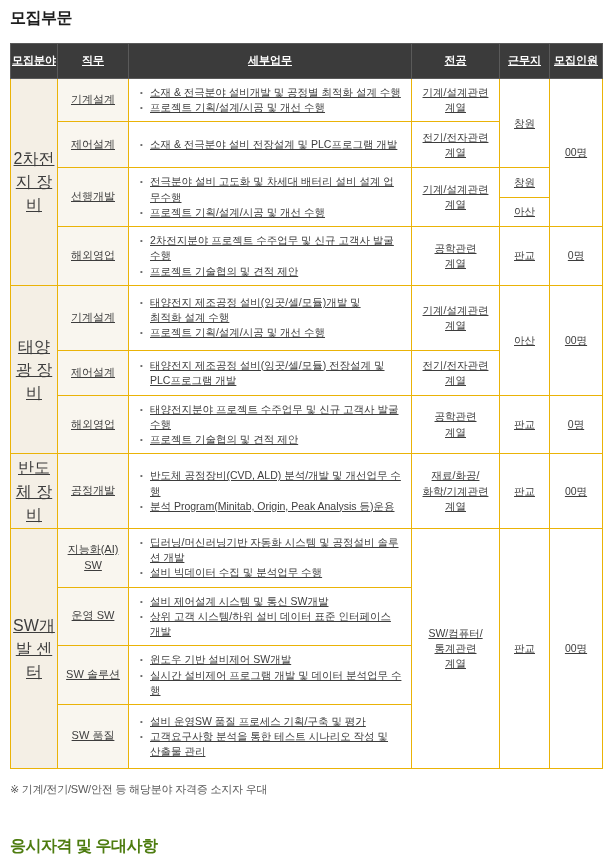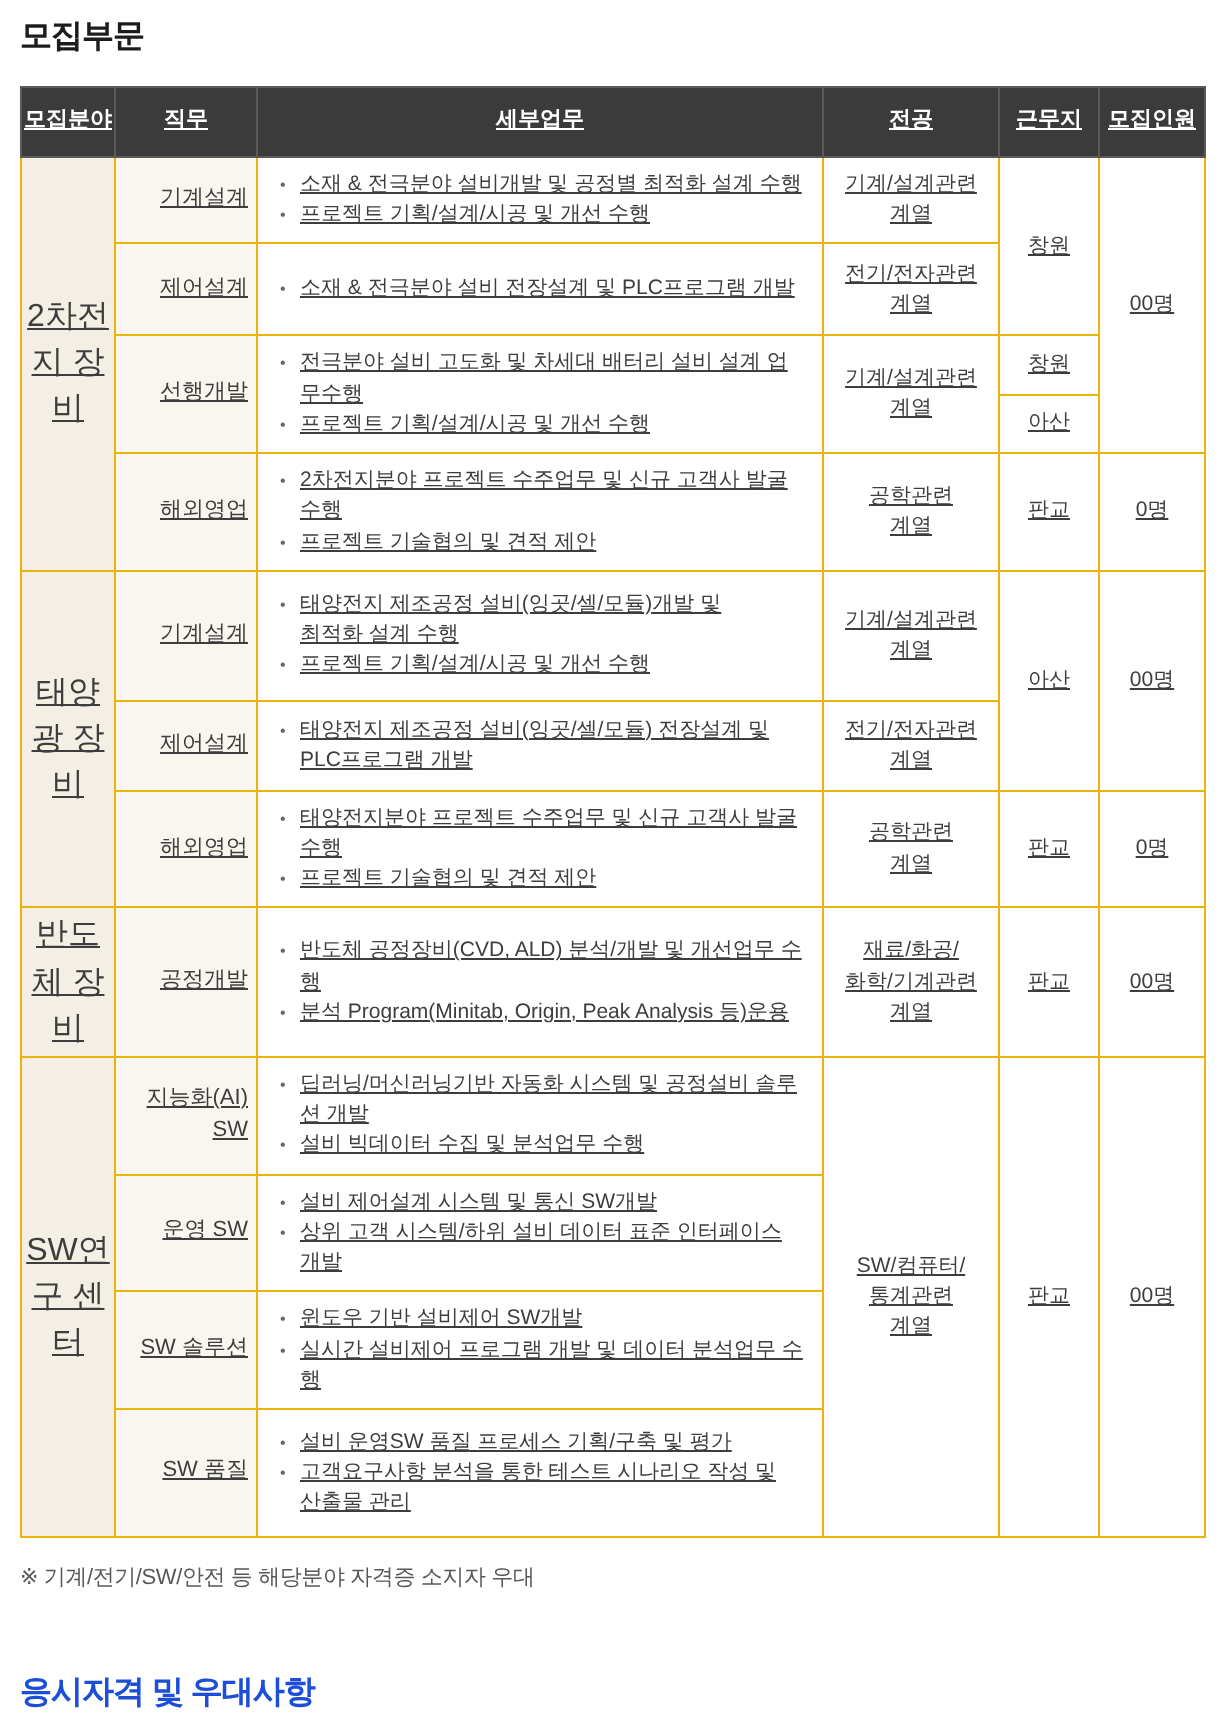--- a/index.html
+++ b/index.html
@@ -10,21 +10,21 @@
     color: #3d3d3d;
     position: relative;
   }
   .page { padding: 8px 7px 0 10px; }
 
   h1.sec-title {
     font-size: 16px; font-weight: bold; color: #1c1c1c;
     letter-spacing: -0.5px; margin-bottom: 14px;
   }
   h1.sec-title2 {
-    font-size: 16px; font-weight: bold; color: #1d4ed8;
+    font-size: 16px; font-weight: bold; color: #4d7c0f;
     letter-spacing: -0.5px; margin-top: 36px; margin-bottom: 16px;
   }
 
   table.recruit {
     width: 592px; border-collapse: collapse; table-layout: fixed;
     font-size: 10.5px; line-height: 1.45;
   }
   table.recruit th, table.recruit td {
     border: 1px solid #eab308;
     vertical-align: middle;
@@ -34,21 +34,21 @@
     background: #3b3b3b; color: #ffffff;
     font-weight: 600; font-size: 11px;
     height: 35px; text-align: center;
     border-color: #5a5a5a;
   }
   td.cat {
     background: #f4efe5; text-align: center;
     font-size: 16px; color: #3d3d3d; padding: 2px;
   }
   td.job {
-    background: #f9f6ef; text-align: right;
+    background: #f9f6ef; text-align: center;
     font-size: 11px; color: #3d3d3d; padding: 2px 4px;
   }
   td.details { background: #fff; padding: 6px 8px 6px 10px; text-align: left; }
   td.major, td.loc, td.count {
     background: #fff; text-align: center; color: #3d3d3d;
     white-space: pre-line; padding: 2px;
   }
   ul.bullets { list-style: none; }
   ul.bullets li {
     position: relative; padding-left: 11px;
@@ -196,21 +196,21 @@
           </ul>
         </td>
         <td class="major">재료/화공/
 화학/기계관련
 계열</td>
         <td class="loc">판교</td>
         <td class="count">00명</td>
       </tr>
 
       <tr style="height:50px">
-        <td class="cat" rowspan="4">SW연구 센터</td>
+        <td class="cat" rowspan="4">SW개발 센터</td>
         <td class="job">지능화(AI) SW</td>
         <td class="details">
           <ul class="bullets">
             <li>딥러닝/머신러닝기반 자동화 시스템 및 공정설비 솔루션 개발</li>
             <li>설비 빅데이터 수집 및 분석업무 수행</li>
           </ul>
         </td>
         <td class="major" rowspan="4">SW/컴퓨터/
 통계관련
 계열</td>

